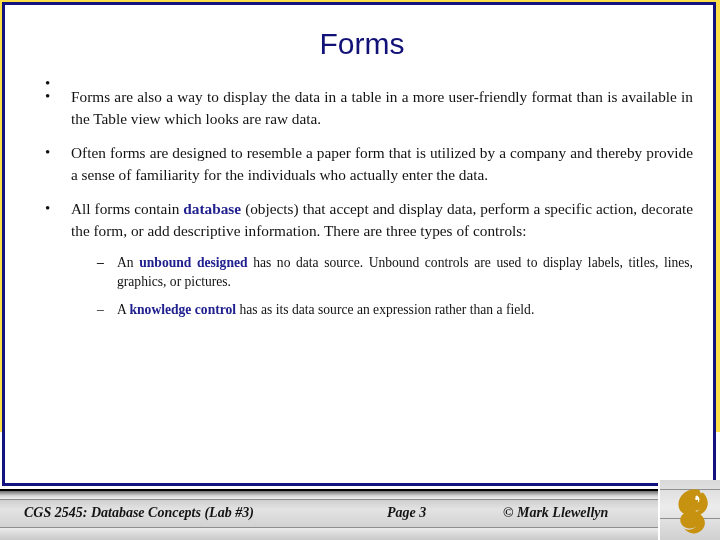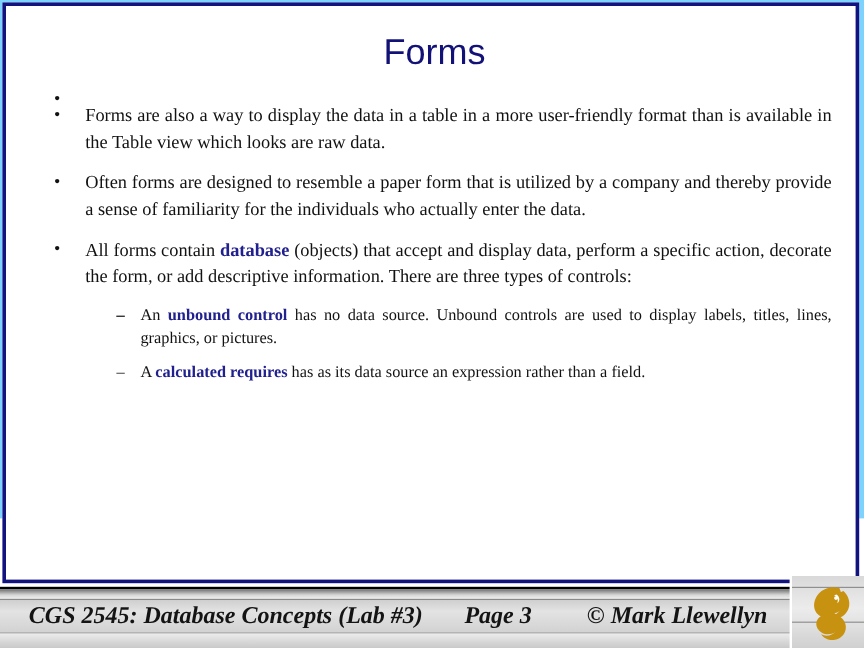--- a/index.html
+++ b/index.html
@@ -11,21 +11,21 @@
     width: 720px;
     height: 540px;
     overflow: hidden;
     font-family: "Liberation Serif", "DejaVu Serif", serif;
   }
 
   #slide {
     position: relative;
     width: 720px;
     height: 432px;
-    background: #7dd3fc;
+    background: #fde047;
     box-sizing: border-box;
   }
 
   
   #slide-frame {
     position: absolute;
     left: 2px;
     top: 2px;
     width: 714px;
     height: 484px;
@@ -151,28 +151,28 @@
     height: 12px;
     background: linear-gradient(to bottom, #ececec 0%, #d8d8d8 55%, #c9c9c9 100%);
   }
 
   .footer-text {
     position: absolute;
     top: 13px;
     font-family: "Liberation Serif", "DejaVu Serif", serif;
     font-weight: bold;
     font-style: italic;
-    font-size: 20px;
+    font-size: 14px;
     line-height: 22px;
     color: #141414;
     white-space: nowrap;
   }
   #footer-course { left: 24px; }
   #footer-page   { left: 387px; font-style: italic; }
-  #footer-credit { left: 489px; font-family: Liberation Serif, serif; }
+  #footer-credit { left: 503px; font-family: Liberation Serif, serif; }
 
   
   #logo-block {
     position: absolute;
     left: 658px;
     top: 480px;
     width: 62px;
     height: 60px;
     background: linear-gradient(to bottom, #d9d9d9 0%, #ececec 45%, #d0d0d0 100%);
     border-left: 2px solid #ffffff;
@@ -198,22 +198,22 @@
   <div id="slide-frame">
 
     <div id="slide-title">Forms</div>
 
     <div id="body-area">
         <div class="bullet-l1"><span class="marker">•</span></div>
         <div class="bullet-l1"><span class="marker">•</span><span><span>Forms are also a way to display the data in a table in a more user-friendly format than is available in the Table view which looks are raw data.</span></span></div>
         <div class="bullet-l1"><span class="marker">•</span><span><span>Often forms are designed to resemble a paper form that is utilized by a company and thereby provide a sense of familiarity for the individuals who actually enter the data.</span></span></div>
         <div class="bullet-l1"><span class="marker">•</span><span><span>All forms contain </span><span class="kw">database</span><span> (objects) that accept and display data, perform a specific action, decorate the form, or add descriptive information.  There are three types of controls:</span></span></div>
         <div class="bullet-l2"><span class="marker">–</span></div>
-        <div class="bullet-l2"><span class="marker">–</span><span><span>An </span><span class="kw">unbound control</span><span> has no data source.  Unbound controls are used to display labels, titles, lines, graphics, or pictures.</span></span></div>
-        <div class="bullet-l2"><span class="marker">–</span><span><span>A </span><span class="kw">calculated requires</span><span> has as its data source an expression rather than a field.</span></span></div>
+        <div class="bullet-l2"><span class="marker">–</span><span><span>An </span><span class="kw">unbound designed</span><span> has no data source.  Unbound controls are used to display labels, titles, lines, graphics, or pictures.</span></span></div>
+        <div class="bullet-l2"><span class="marker">–</span><span><span>A </span><span class="kw">knowledge control</span><span> has as its data source an expression rather than a field.</span></span></div>
       </div>
 
   </div>
 
   <div id="footer">
     <div id="footer-rule-top"></div>
     <div id="footer-band-upper"></div>
     <div id="footer-rule-mid"></div>
     <div id="footer-band-main"></div>
     <div id="footer-rule-low"></div>

